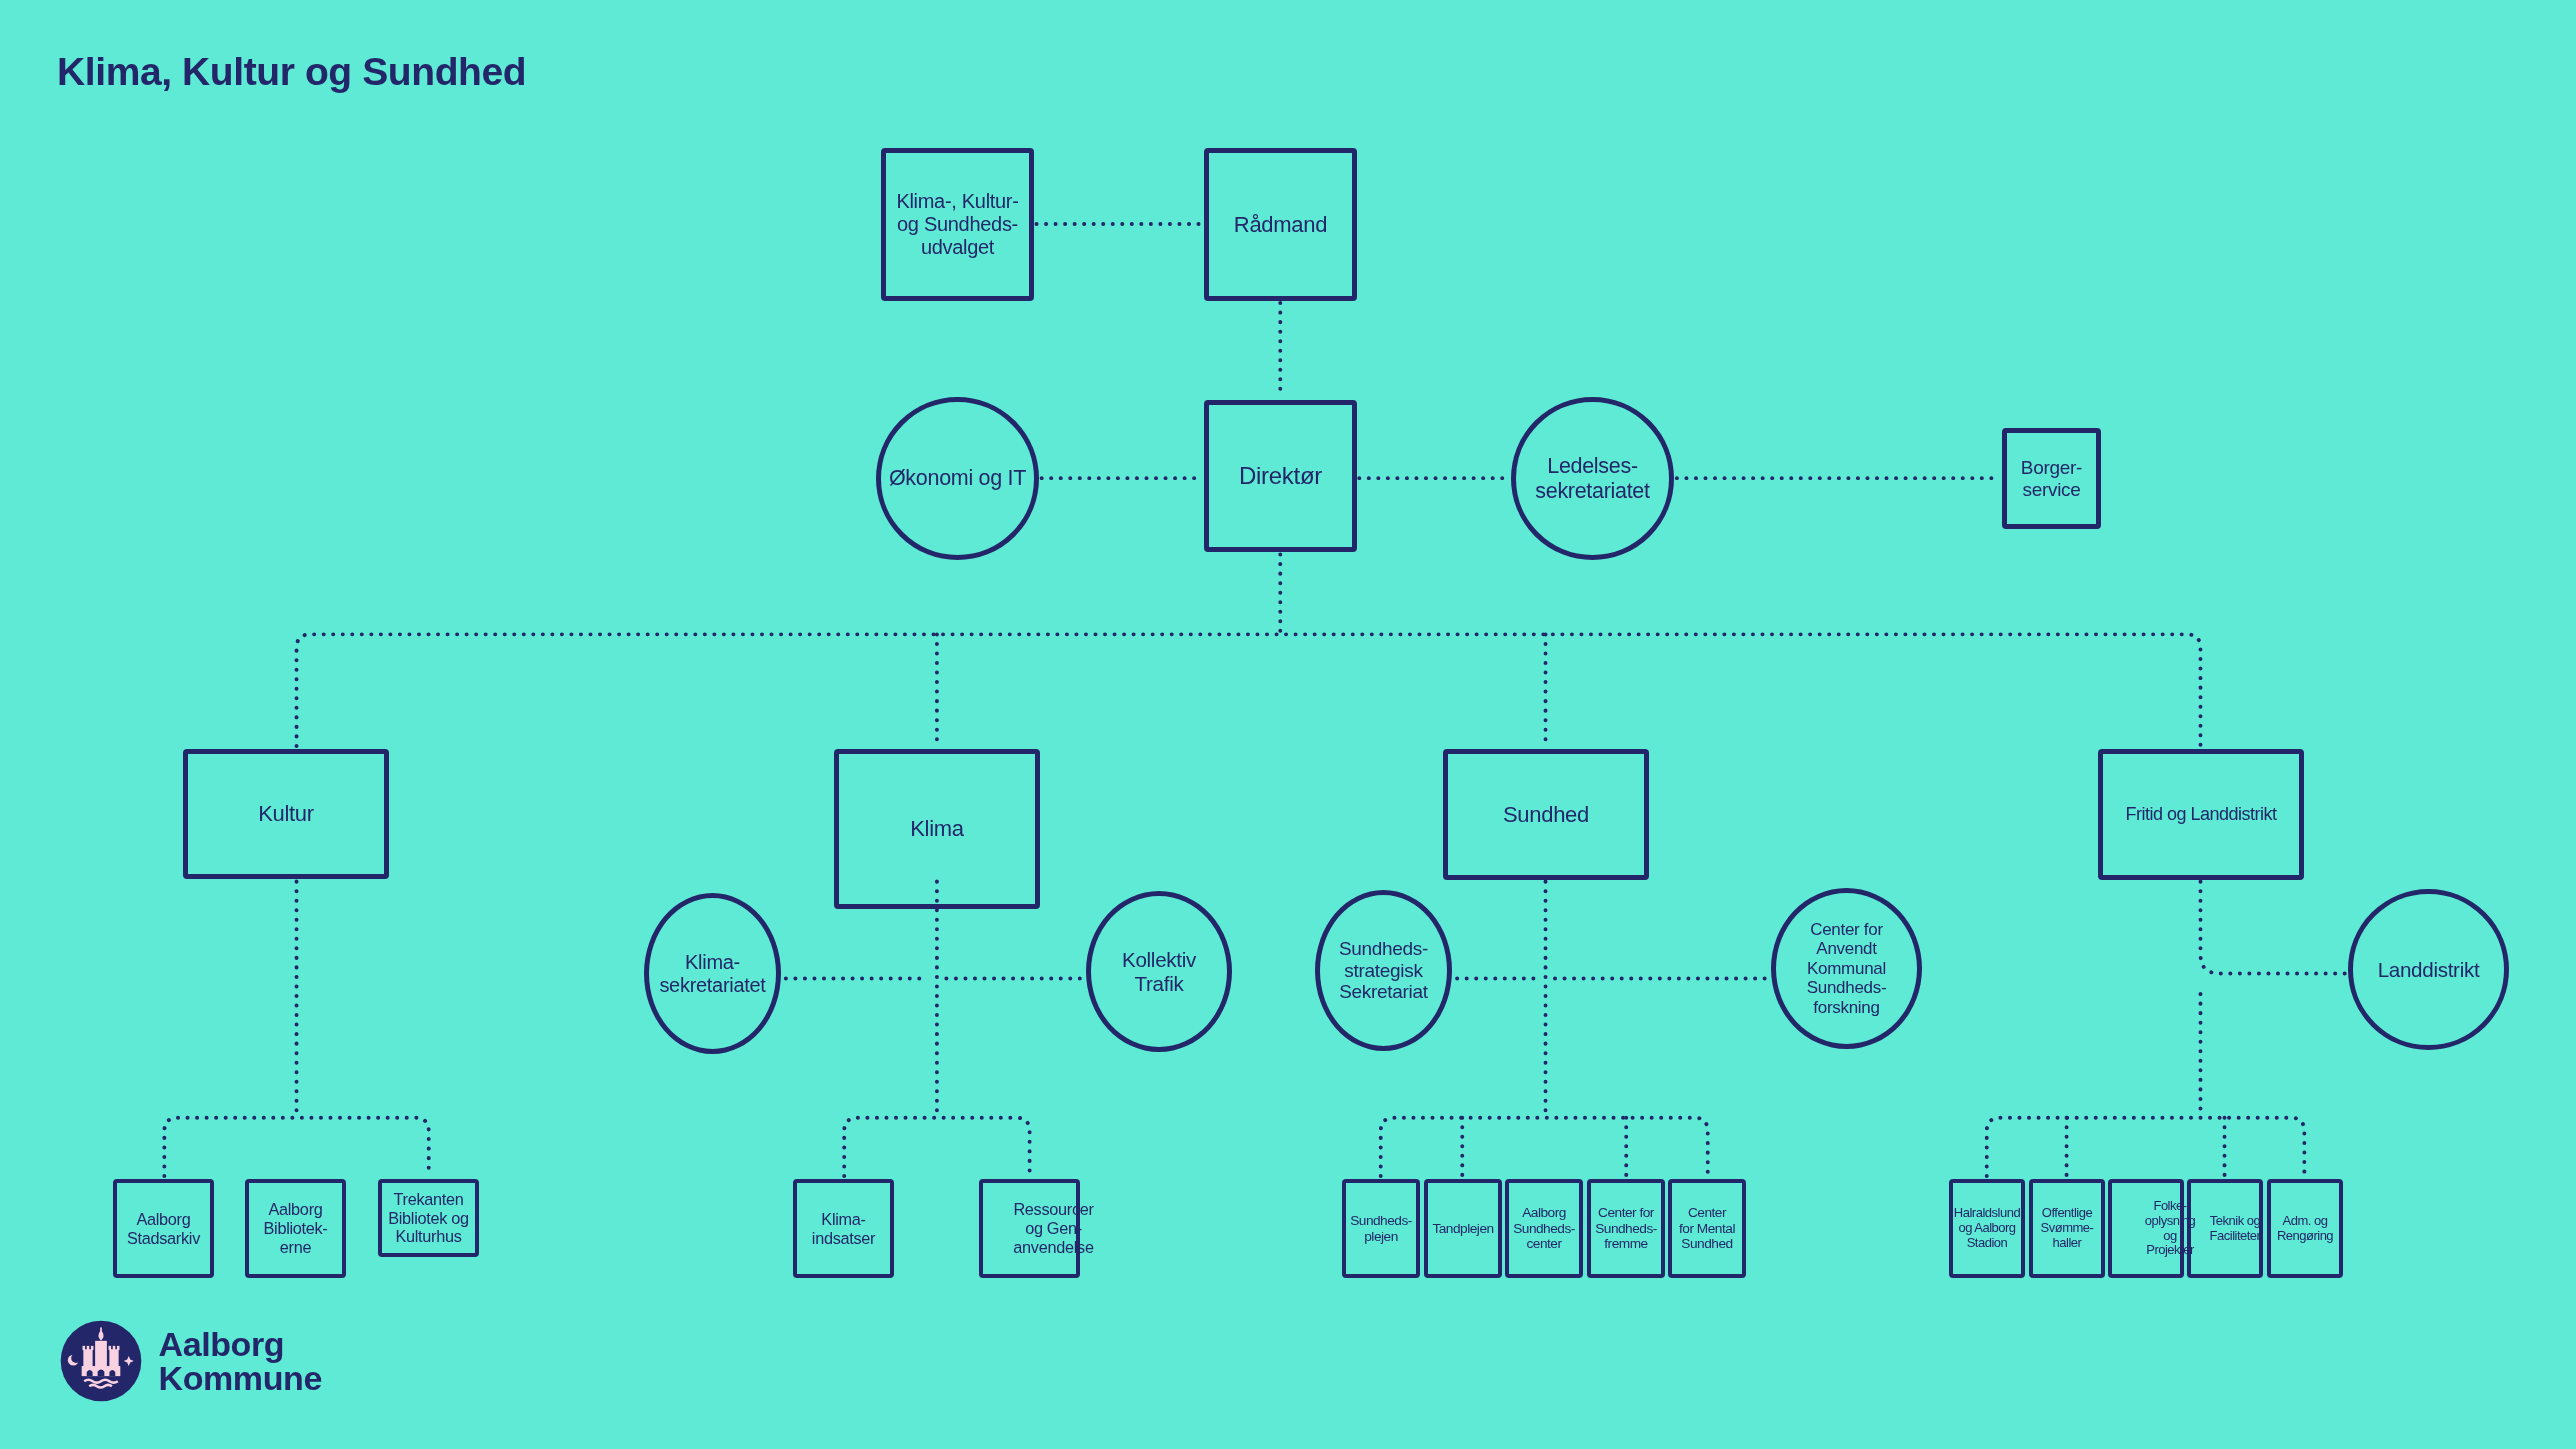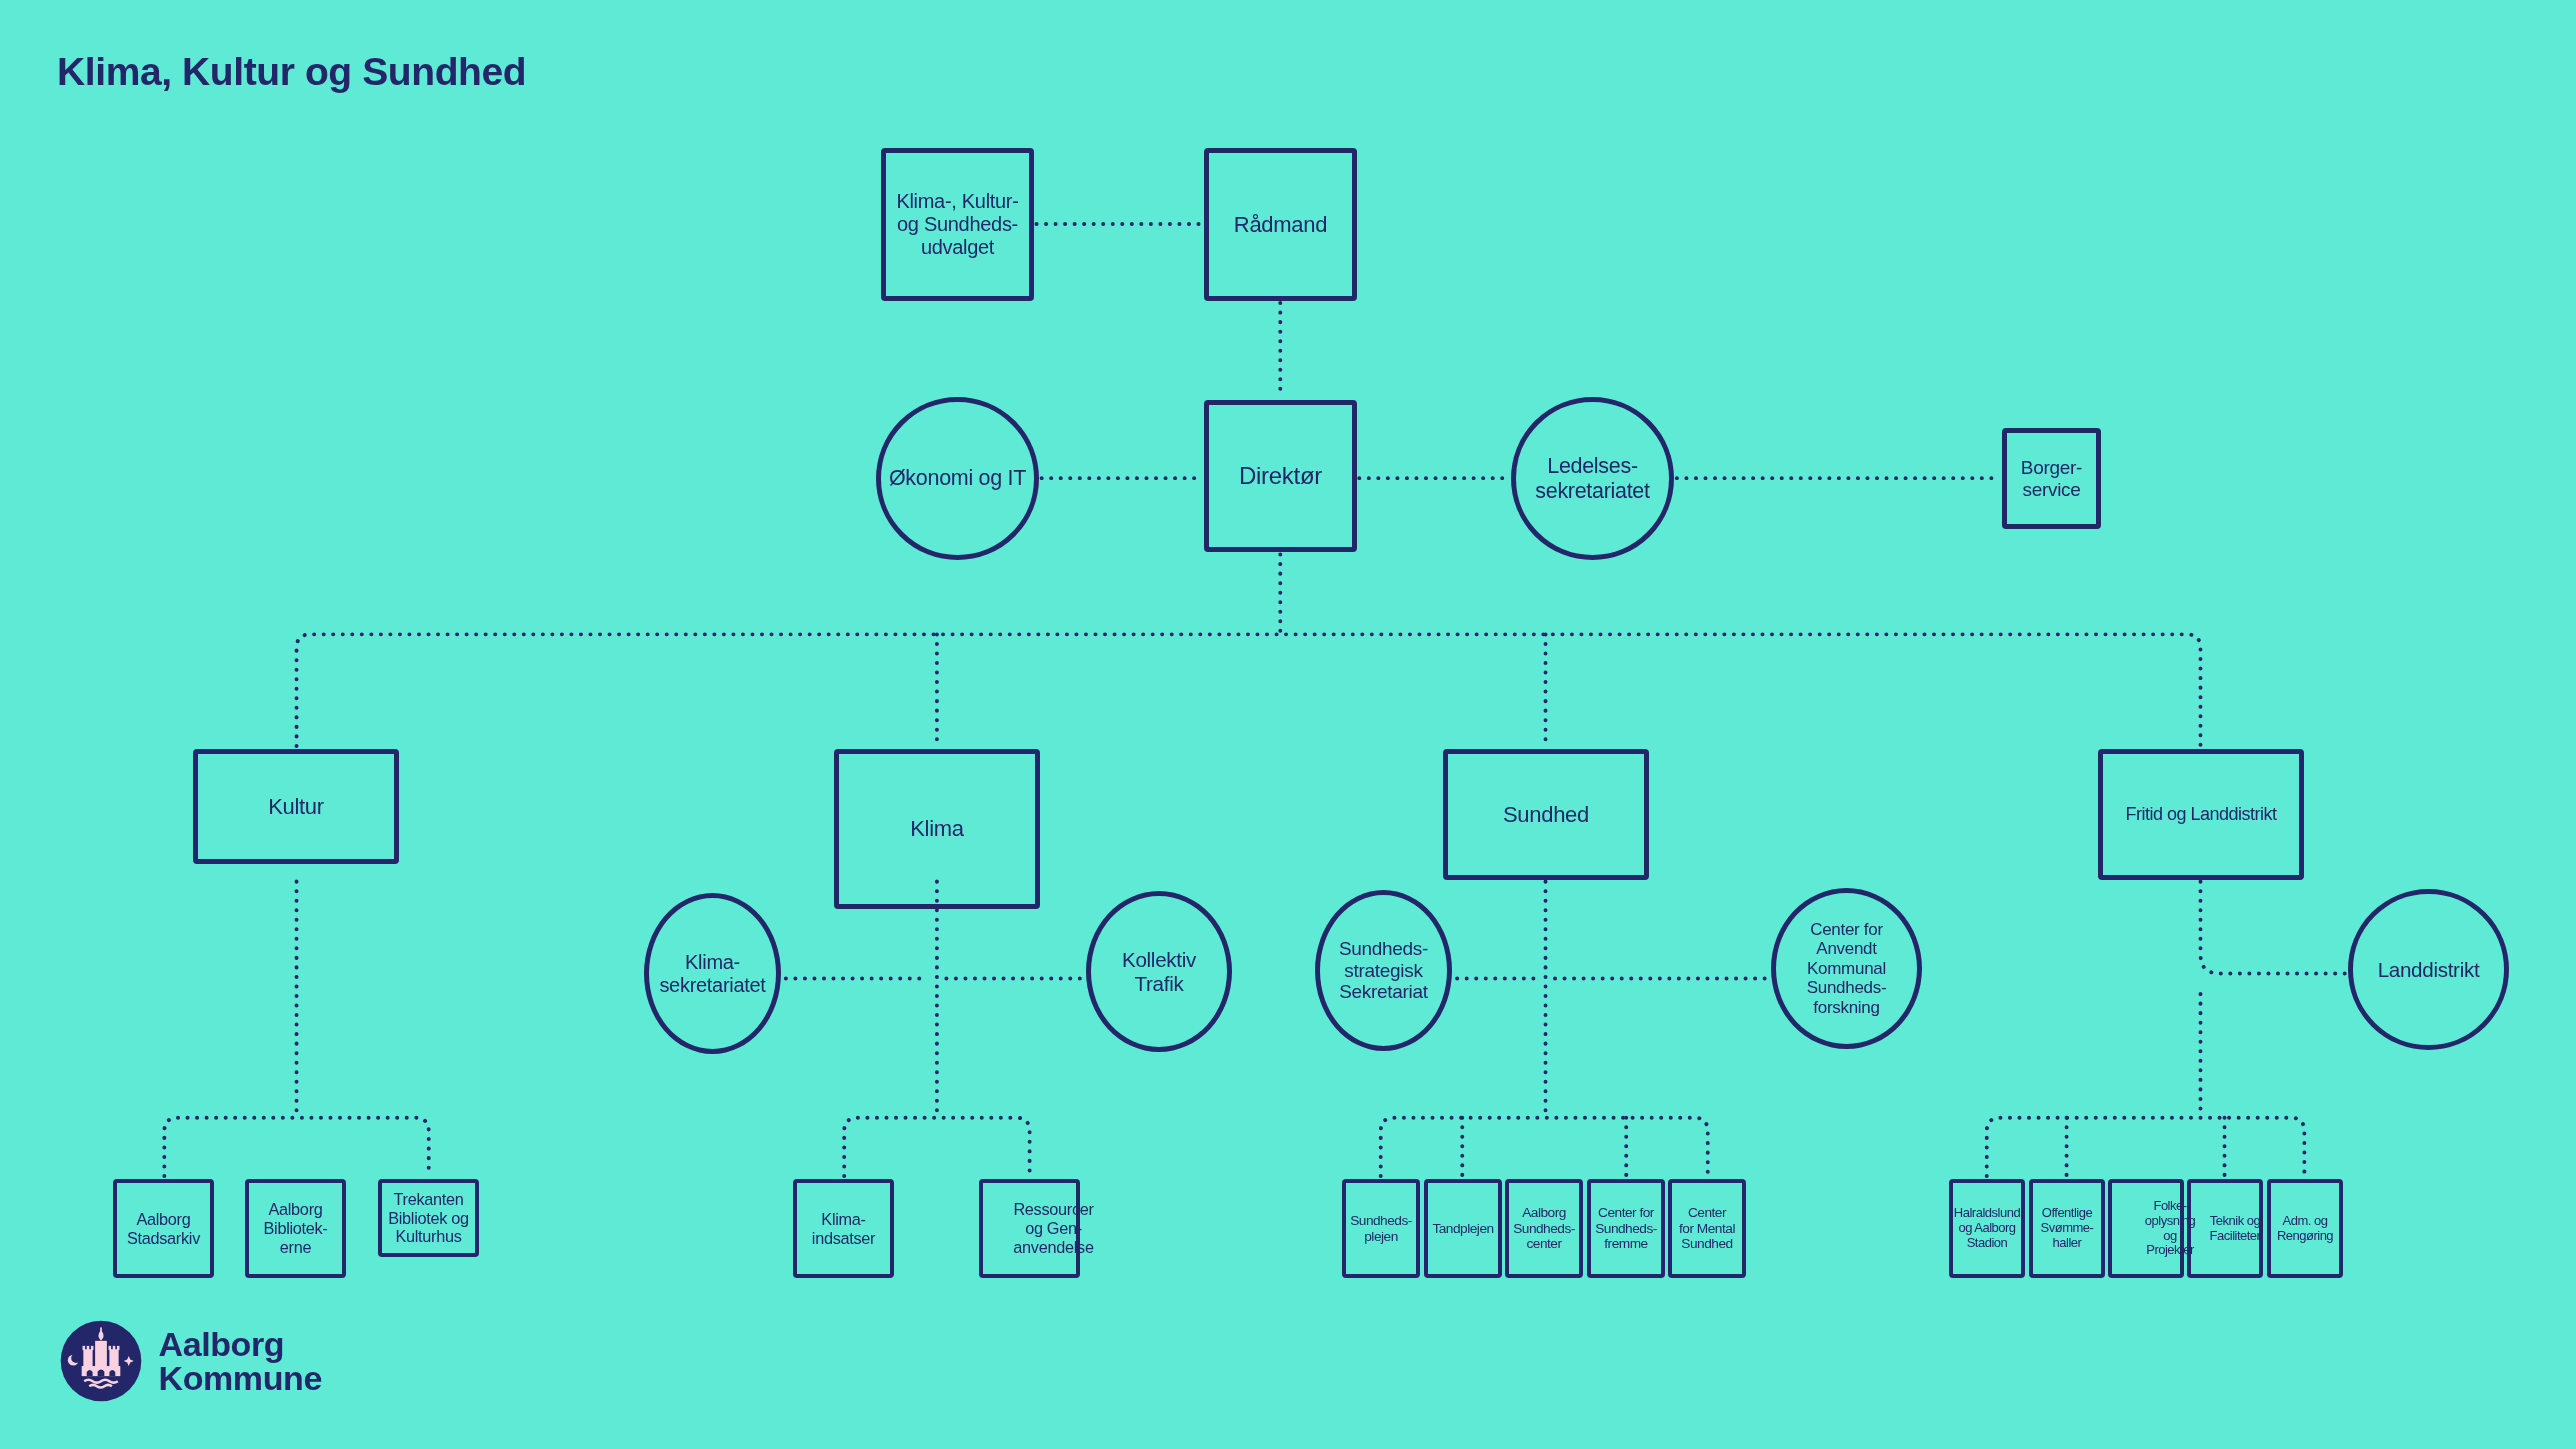--- a/index.html
+++ b/index.html
@@ -83,21 +83,21 @@
 udvalget</div>
   <div class="node box" style="left:1204px;top:148px;width:153px;height:153px;font-size:22px;">Rådmand</div>
 
   <div class="node circle" style="left:876px;top:397px;width:163px;height:163px;font-size:21.5px;">Økonomi og IT</div>
   <div class="node box" style="left:1204px;top:400px;width:153px;height:152px;font-size:24px;">Direktør</div>
   <div class="node circle" style="left:1511px;top:397px;width:163px;height:163px;font-size:21.5px;">Ledelses-
 sekretariatet</div>
   <div class="node box" style="left:2002px;top:428px;width:99px;height:101px;font-size:19px;">Borger-
 service</div>
 
-  <div class="node box" style="left:193px;top:749px;width:206px;height:115px;font-size:22px;">Kultur</div>
+  <div class="node box" style="left:183px;top:749px;width:206px;height:130px;font-size:22px;">Kultur</div>
   <div class="node box" style="left:834px;top:749px;width:206px;height:160px;font-size:22px;">Klima</div>
   <div class="node box" style="left:1443px;top:749px;width:206px;height:131px;font-size:22px;">Sundhed</div>
   <div class="node box tight" style="left:2098px;top:749px;width:206px;height:131px;font-size:18px;">Fritid og Landdistrikt</div>
 
   <div class="node circle" style="left:644px;top:893px;width:137px;height:161px;font-size:20px;">Klima-
 sekretariatet</div>
   <div class="node circle" style="left:1086px;top:891px;width:146px;height:161px;font-size:20.6px;">Kollektiv
 Trafik</div>
   <div class="node circle" style="left:1315px;top:890px;width:137px;height:161px;font-size:19px;">Sundheds-
 strategisk

